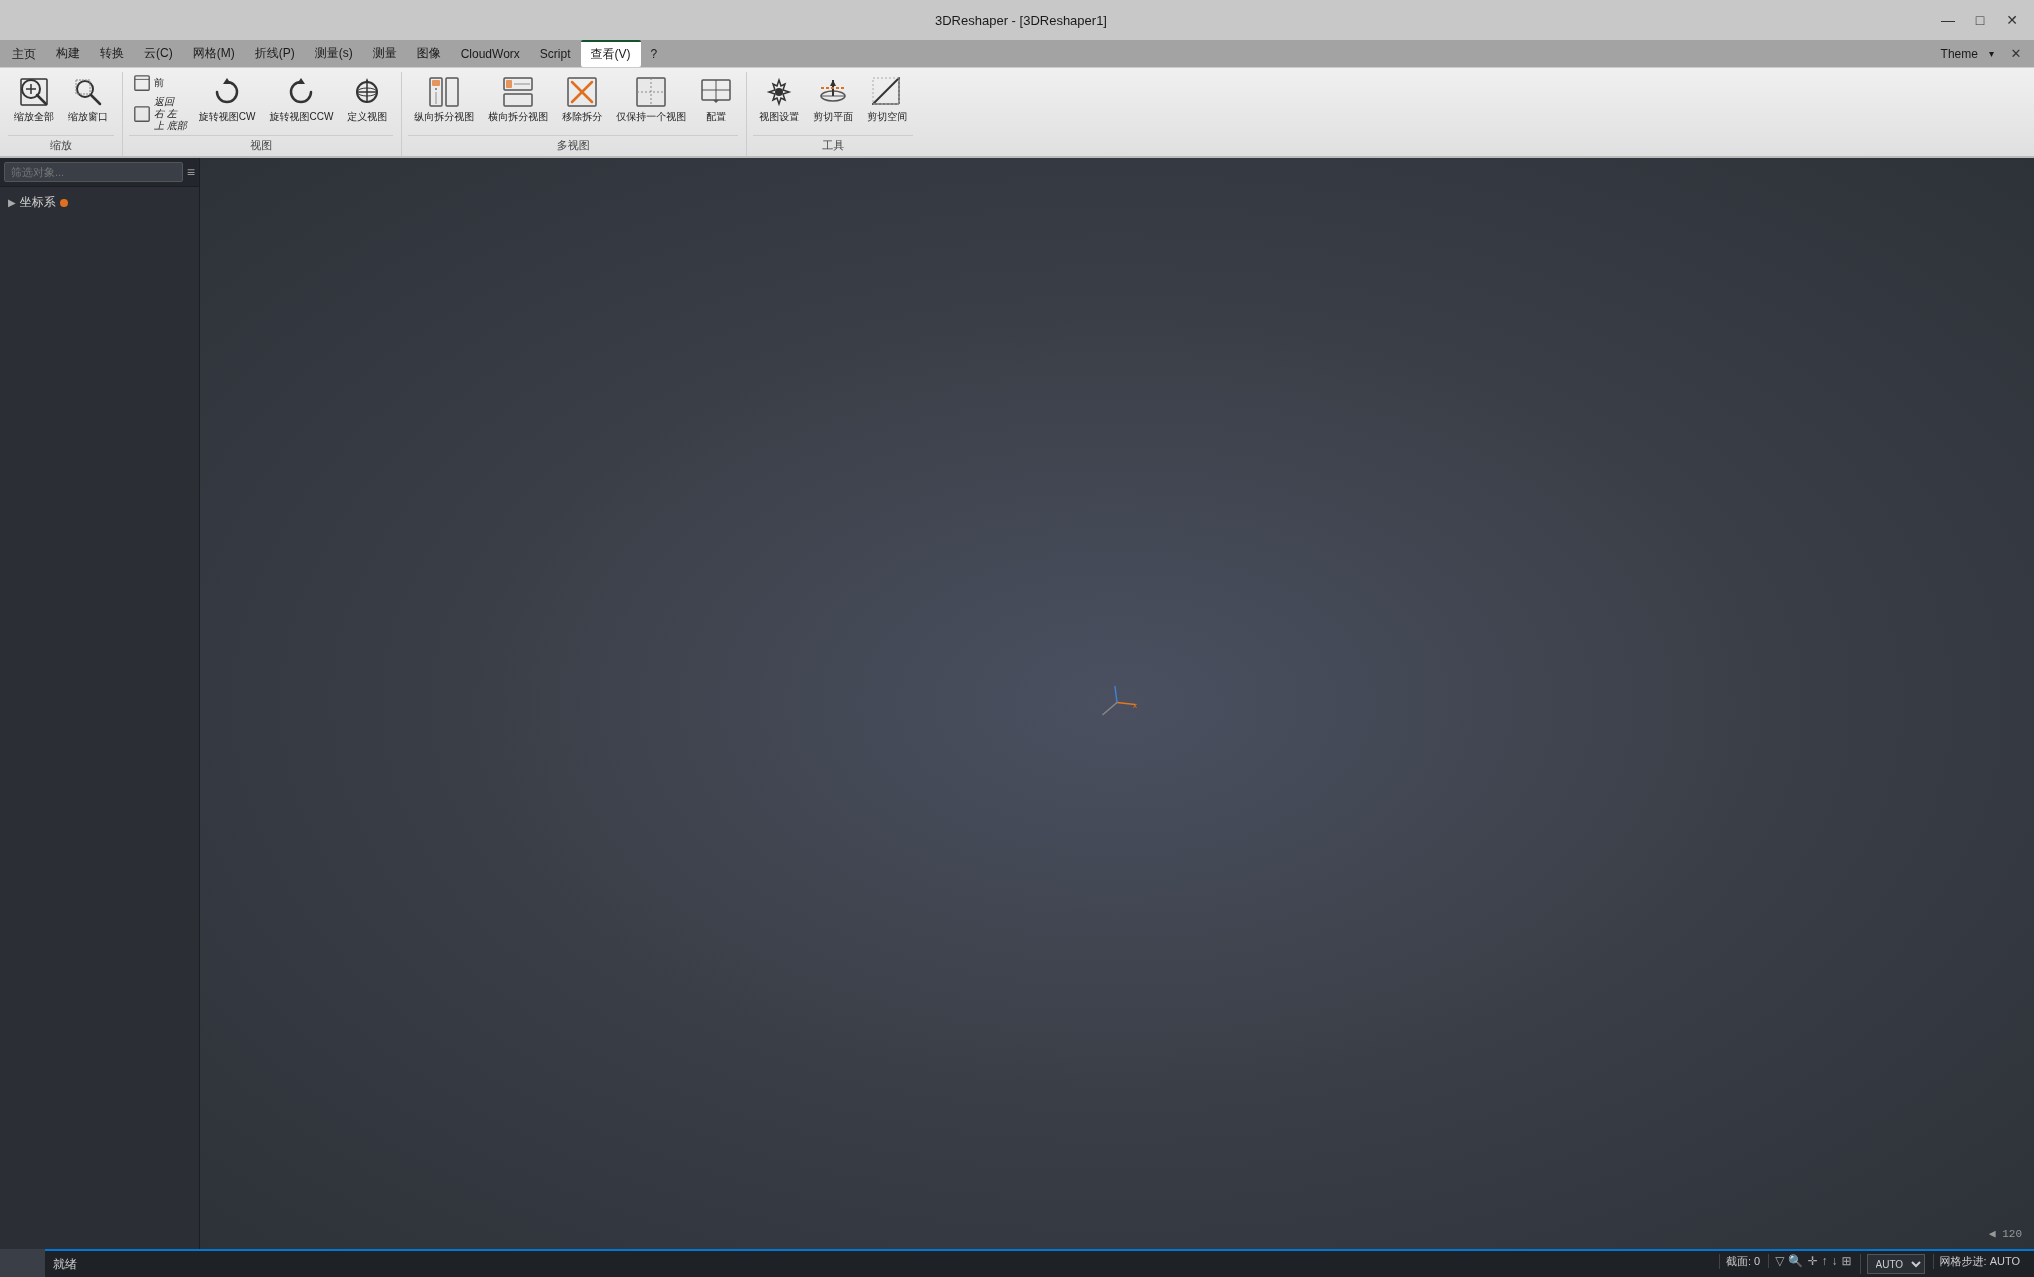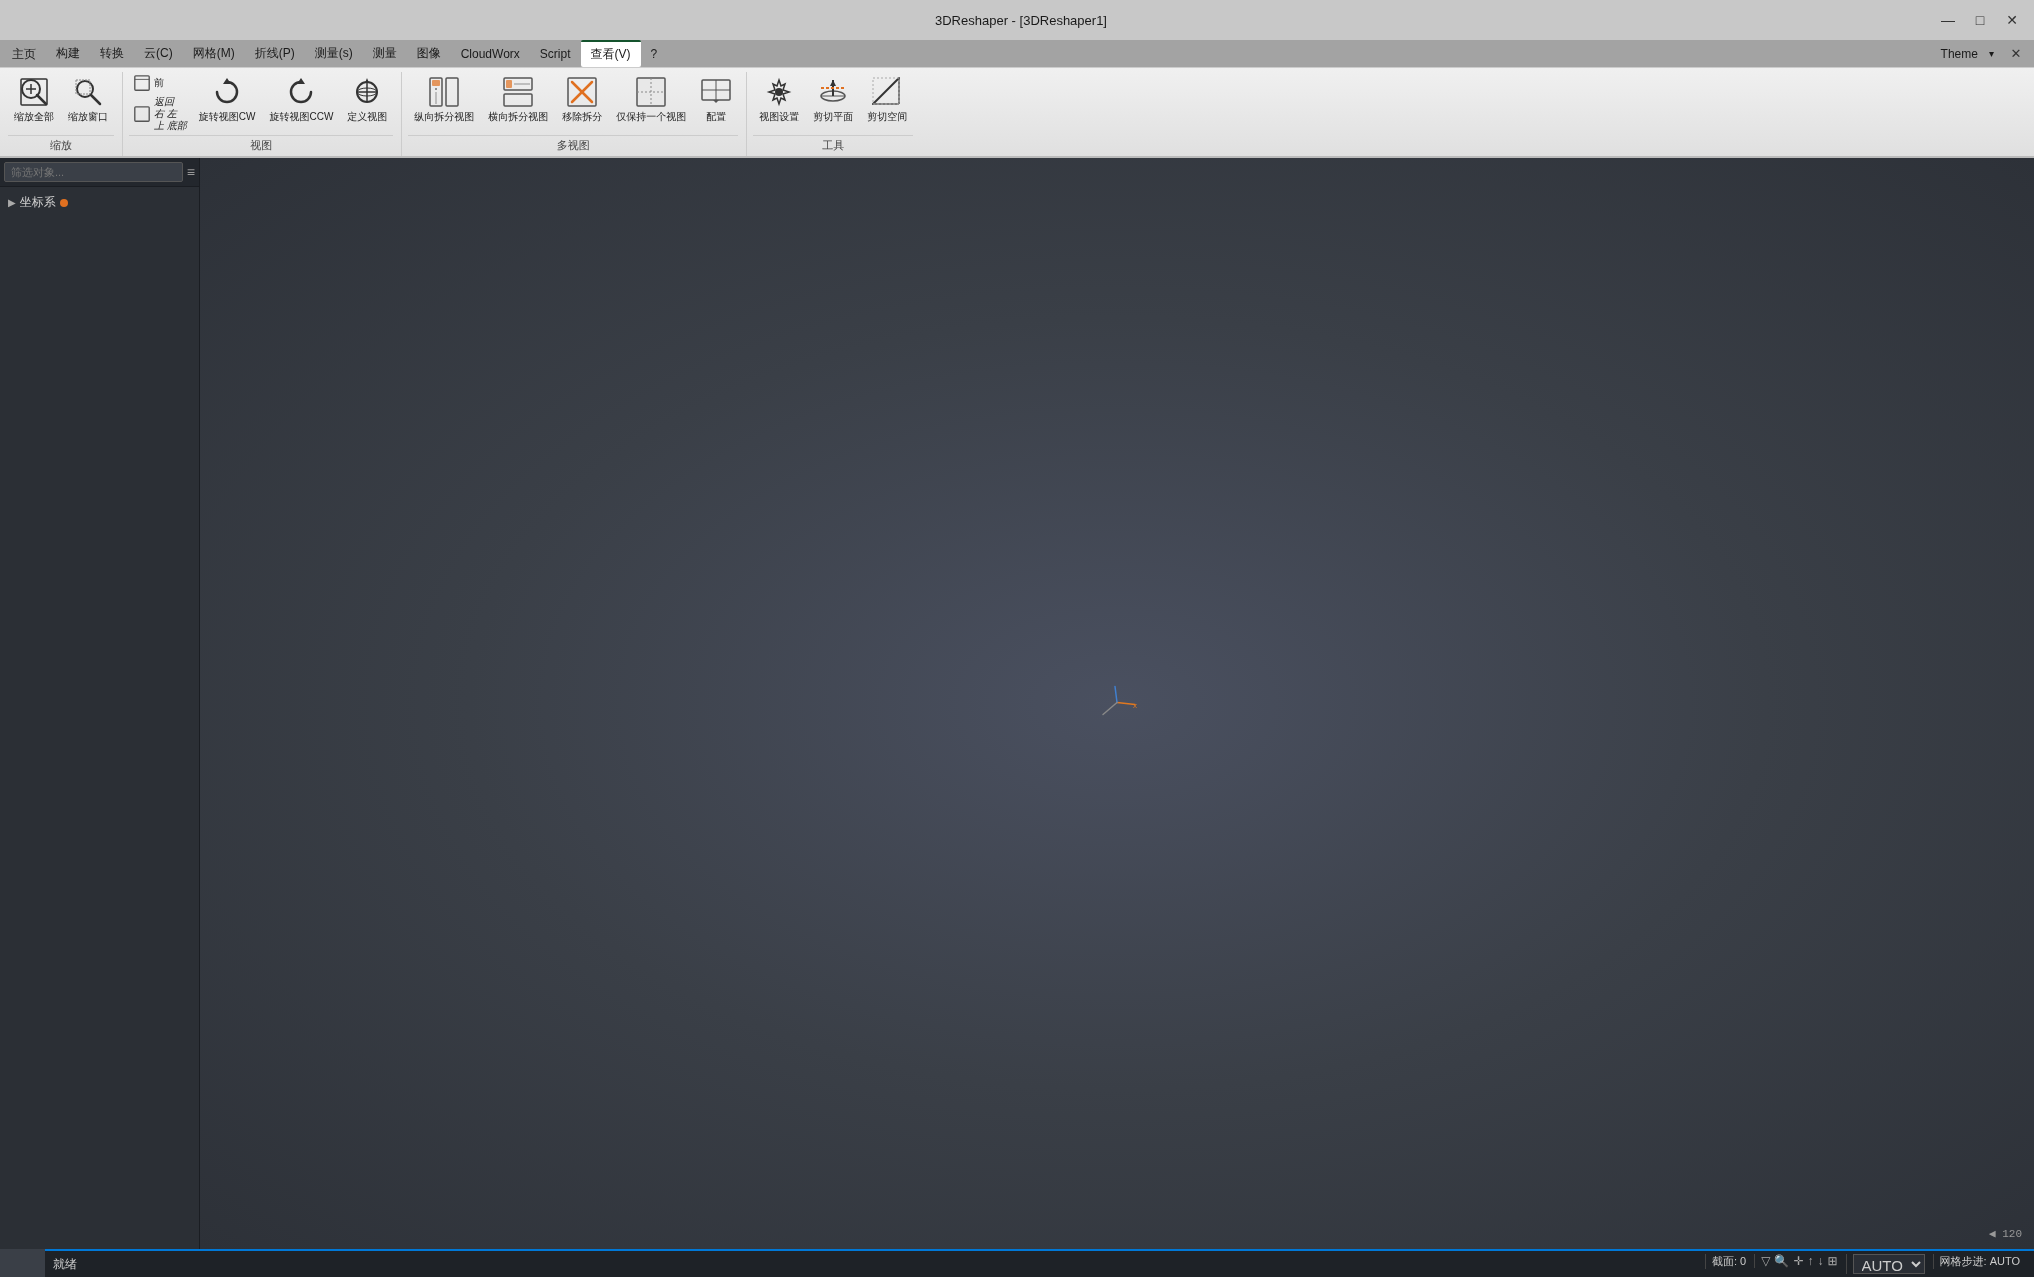--- a/index.html
+++ b/index.html
@@ -277,21 +277,21 @@
       align-items: center;
       gap: 4px;
       padding: 0 6px;
       border-left: 1px solid #444;
       height: 100%;
     }
     .auto-select {
       background: #2a2e35;
       border: 1px solid #555;
       color: #ccc;
-      font-size: 15px;
+      font-size: 10px;
       padding: 1px 4px;
       height: 20px;
     }
   </style>
 </head>
 <body>
 
 <div class="title-bar">
   <div style="width:100px;"></div>
   <div class="title-bar-title">3DReshaper - [3DReshaper1]</div>

